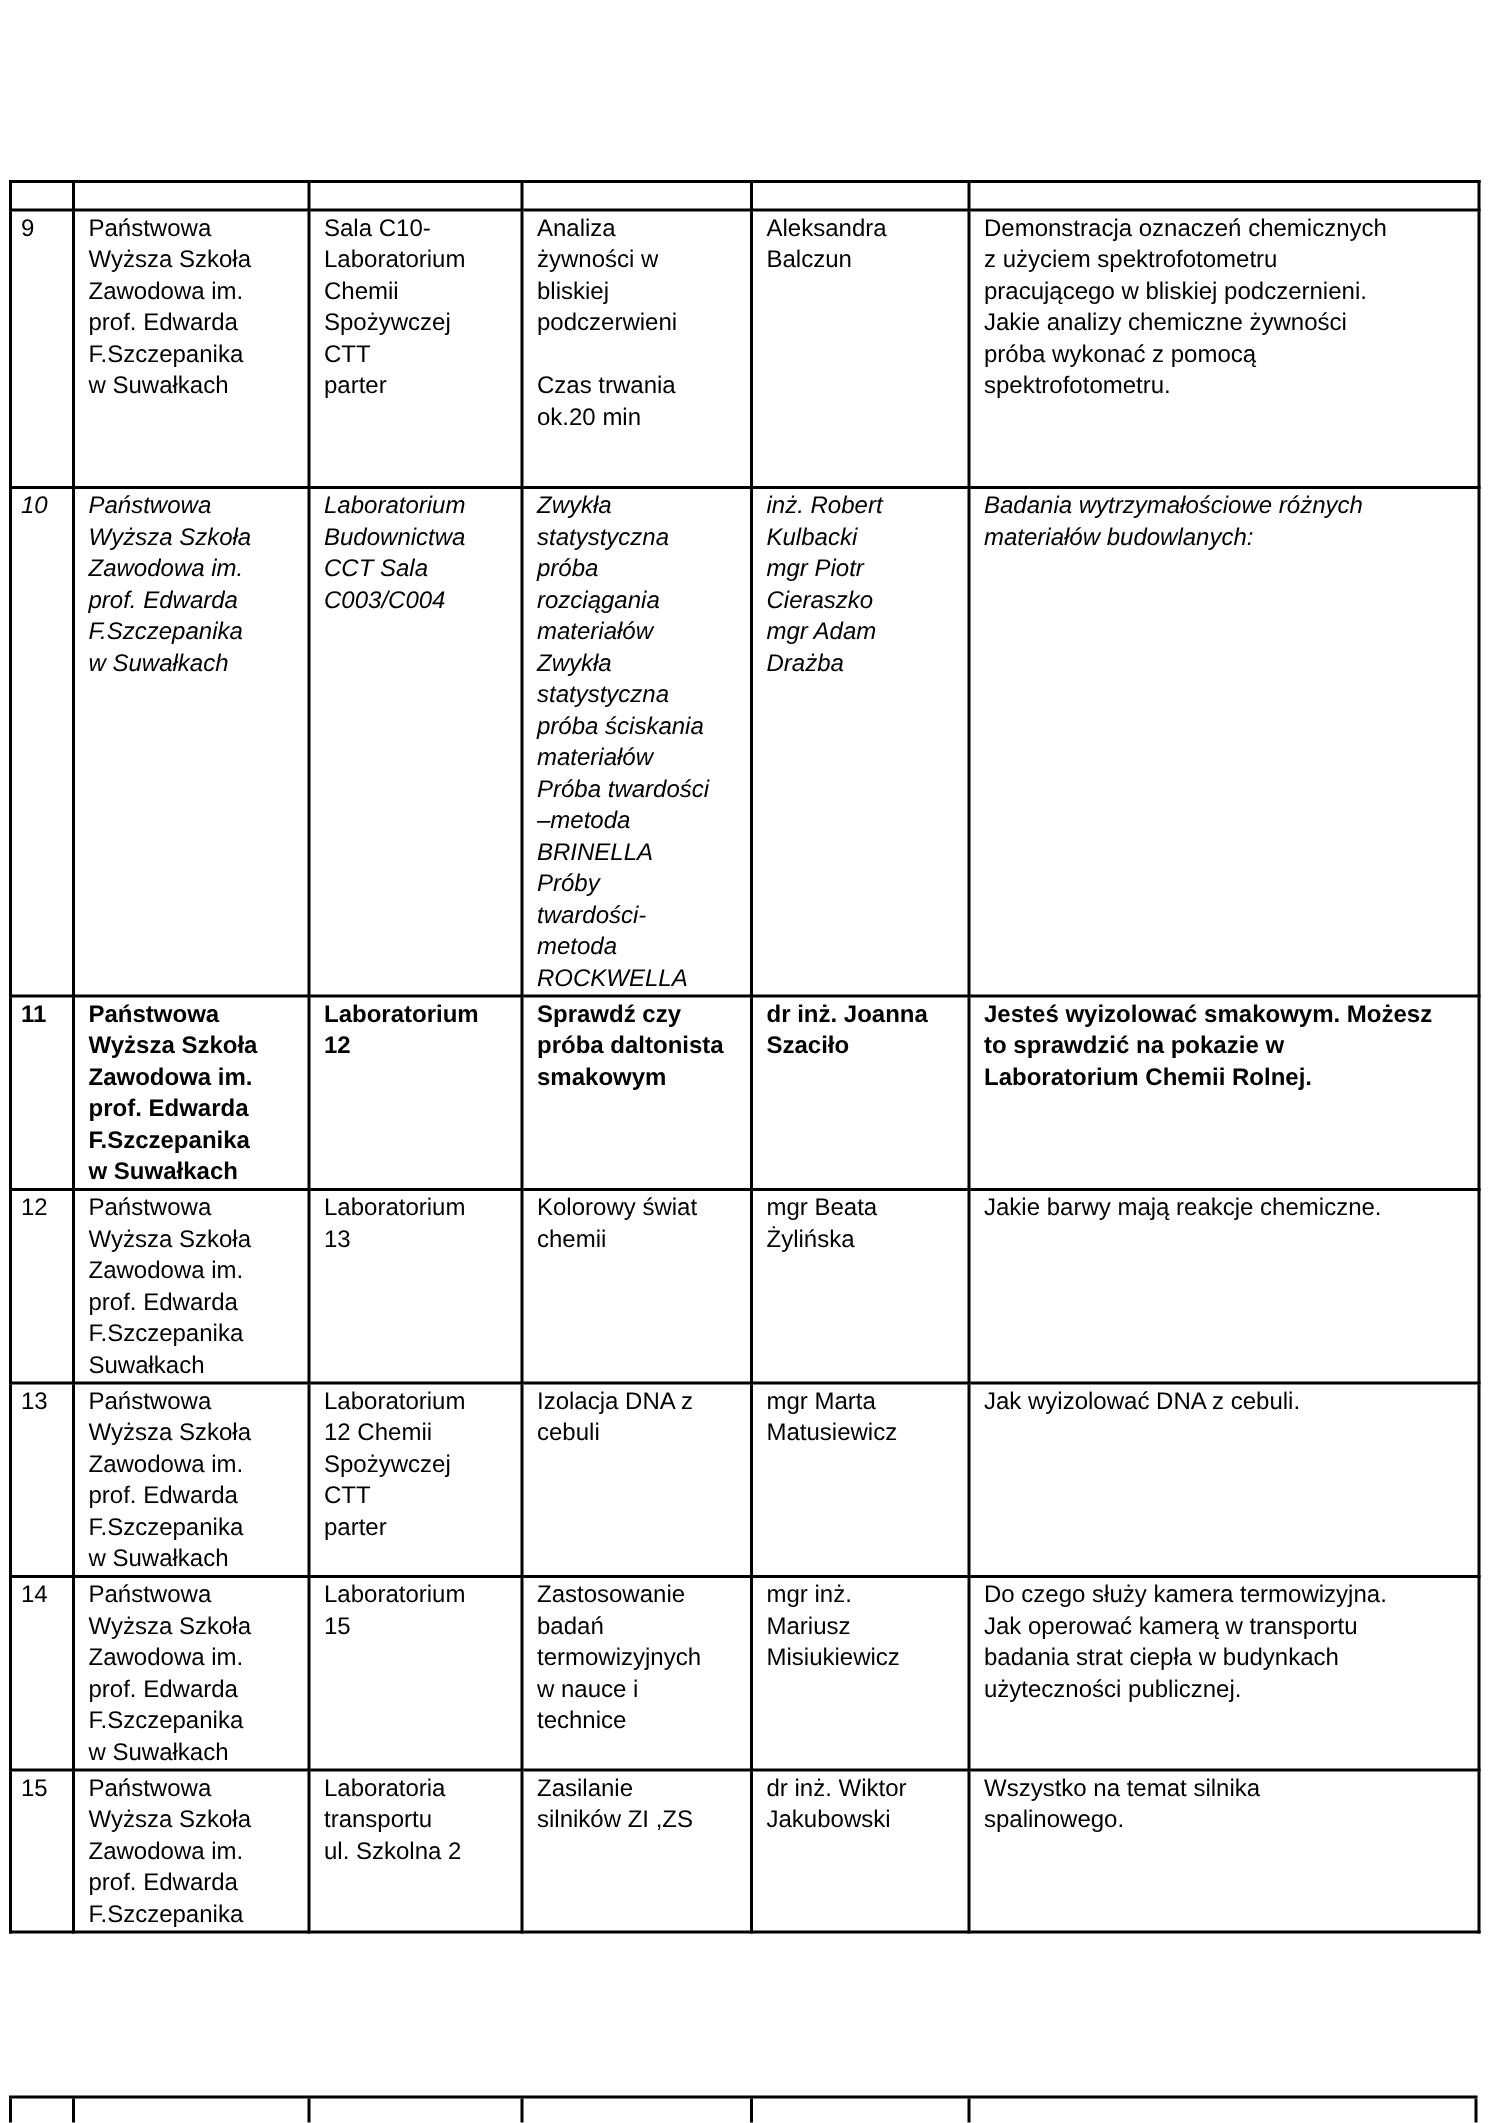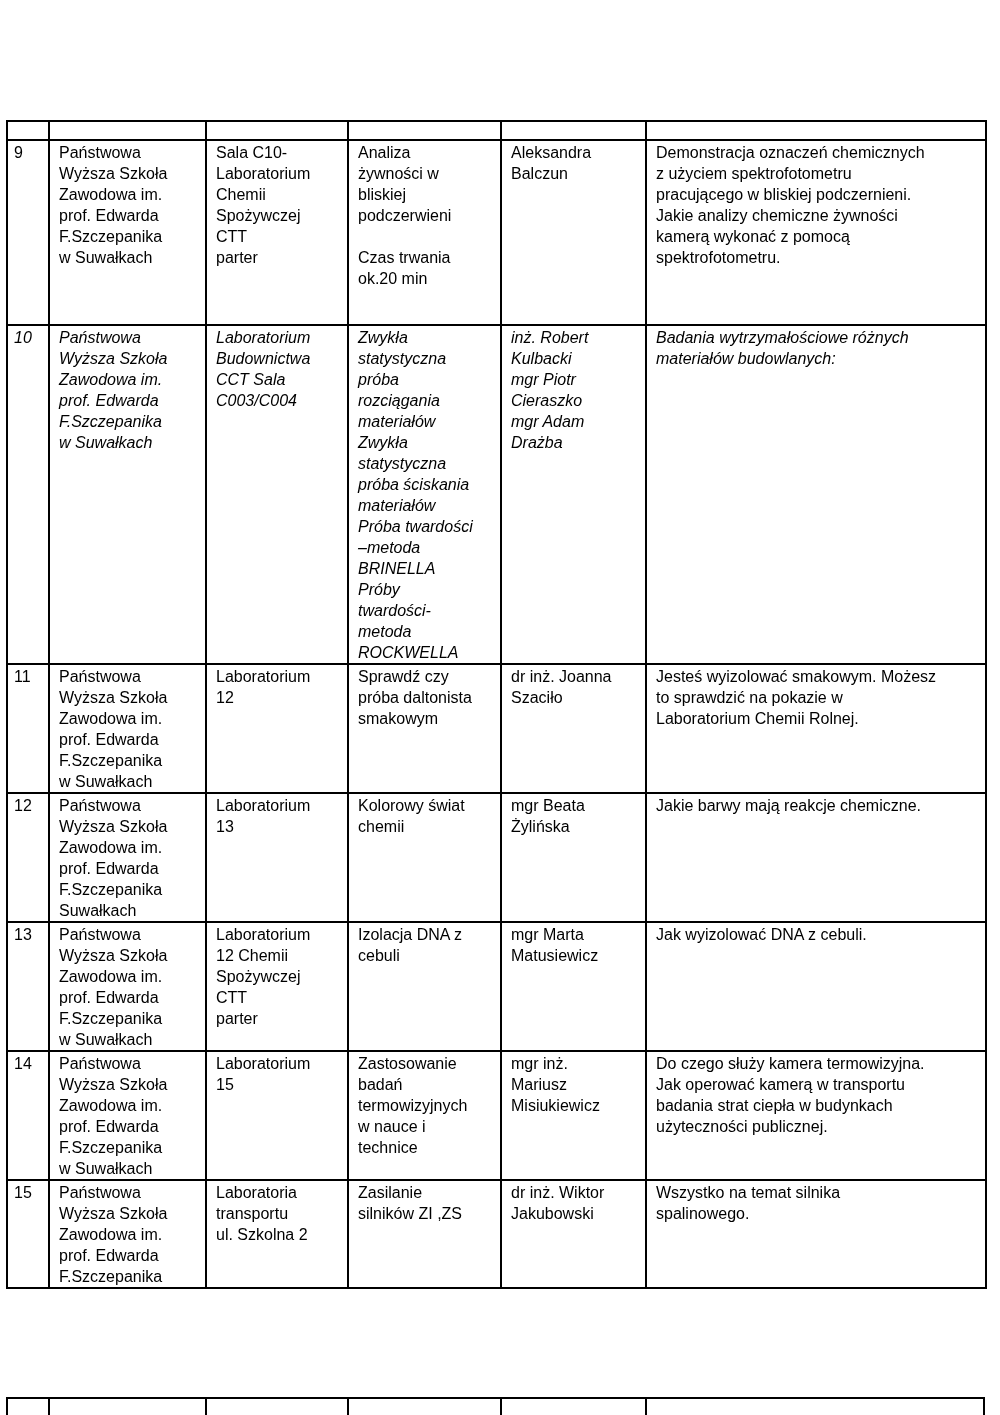--- a/index.html
+++ b/index.html
@@ -32,21 +32,21 @@
     white-space: pre-line;
     overflow: hidden;
     word-wrap: break-word;
   }
   .doc-table td.c-num {
     padding-left: 6px;
   }
   .row-header td { height: 16px; }
   .row-9  td { height: 182px; }
   .row-10 td { height: 332px; font-style: italic; }
-  .row-11 td { height: 122px; }
+  .row-11 td { height: 122px; font-weight: bold; }
   .row-12 td { height: 123px; }
   .row-13 td { height: 122px; }
   .row-14 td { height: 123px; }
   .row-15 td { height: 102px; }
 
   
   .next-row-fragment {
     position: absolute;
     left: 6px;
     top: 1397px;
@@ -113,21 +113,21 @@
 podczerwieni
 
 Czas trwania
 ok.20 min</td>
       <td>Aleksandra
 Balczun</td>
       <td>Demonstracja oznaczeń chemicznych
 z użyciem spektrofotometru
 pracującego w bliskiej podczernieni.
 Jakie analizy chemiczne żywności
-kamerą wykonać z pomocą
+próba wykonać z pomocą
 spektrofotometru.</td>
     </tr>
 
     <tr class="row-10">
       <td class="c-num">10</td>
       <td>Państwowa
 Wyższa Szkoła
 Zawodowa im.
 prof. Edwarda
 F.Szczepanika

